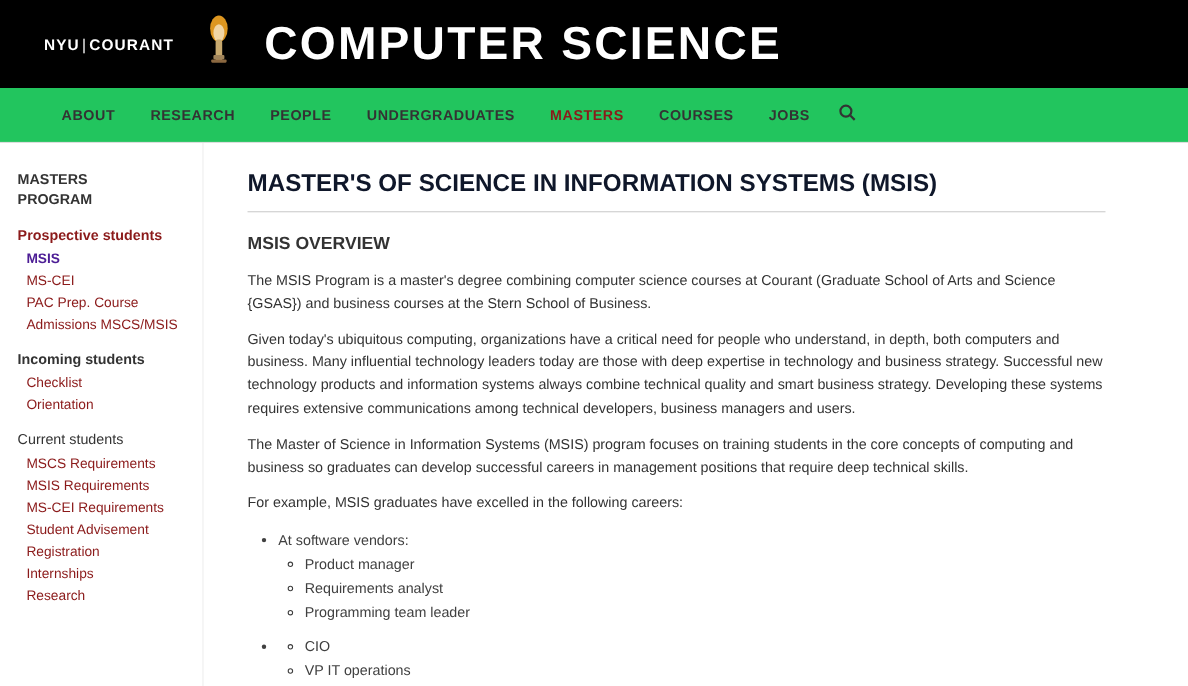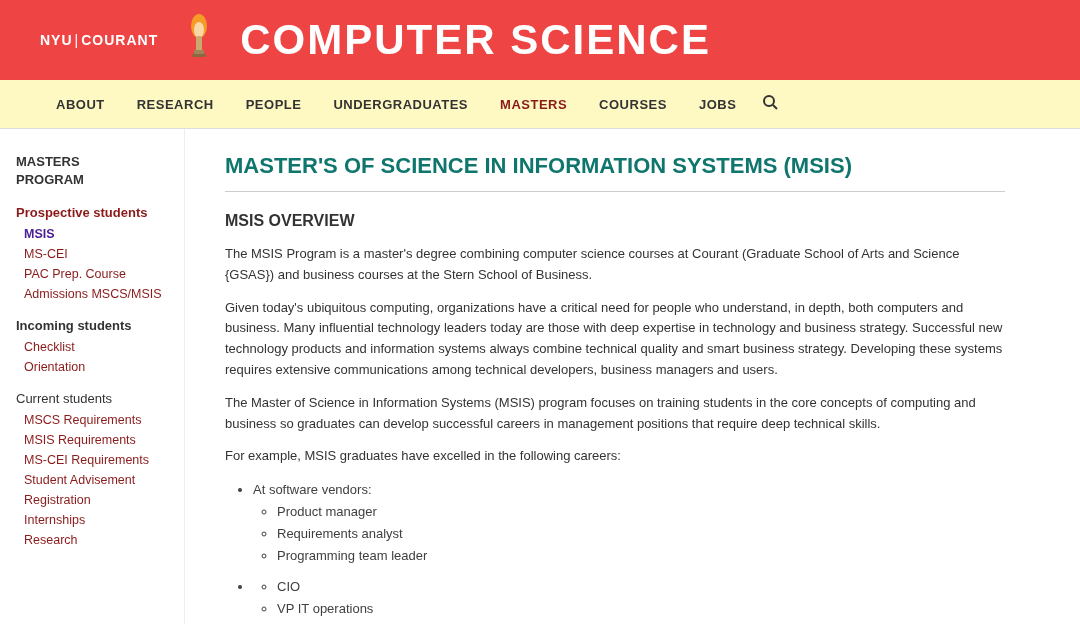--- a/index.html
+++ b/index.html
@@ -1,20 +1,20 @@
 <!DOCTYPE html>
 <html><head>
   <meta charset="utf-8">
   <style>
     * { margin: 0; padding: 0; box-sizing: border-box; }
     body { font-family: Arial, Helvetica, sans-serif; font-size: 13px; color: #333; background: #fff; }
 
     
     .header {
-      background-color: #ef4444;
+      background-color: #000000;
       padding: 12px 40px;
       display: flex;
       align-items: center;
       gap: 16px;
     }
     .header-logo-text {
       color: #fff;
       font-size: 14px;
       font-weight: bold;
       letter-spacing: 1px;
@@ -27,21 +27,21 @@
       text-transform: uppercase;
     }
 
     
     .nav {
       border-bottom: 1px solid #ddd;
       padding: 0 40px;
       display: flex;
       align-items: center;
       gap: 0;
-      background: #fef9c3;
+      background: #22c55e;
     }
     .nav-item {
       padding: 14px 16px;
       font-size: 13px;
       font-weight: bold;
       color: #333;
       text-transform: uppercase;
       cursor: pointer;
       letter-spacing: 0.5px;
       text-decoration: none;
@@ -98,21 +98,21 @@
 
     
     .content {
       flex: 1;
       padding: 24px 40px;
       max-width: 860px;
     }
     .page-title {
       font-size: 22px;
       font-weight: bold;
-      color: #0f766e;
+      color: #0f172a;
       text-transform: uppercase;
       margin-bottom: 20px;
       padding-bottom: 12px;
       border-bottom: 1px solid #ccc;
     }
     .section-header {
       font-size: 16px;
       font-weight: bold;
       color: #333;
       margin-bottom: 14px;

